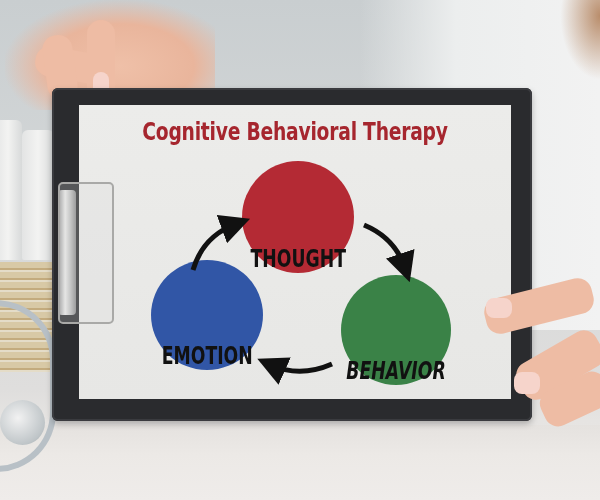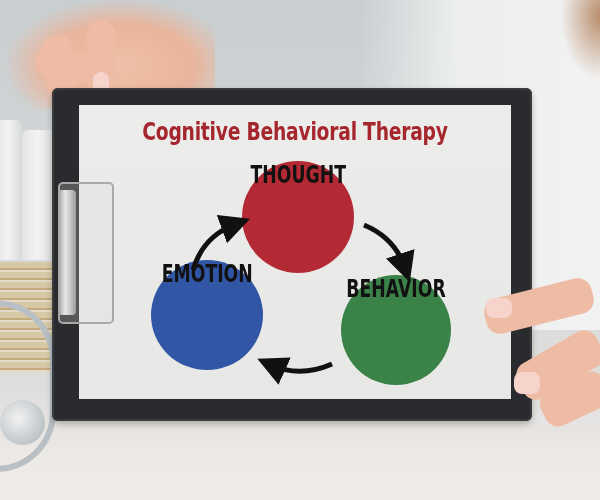--- a/index.html
+++ b/index.html
@@ -41,26 +41,26 @@
     background: linear-gradient(180deg,#ececea,#e7e7e5); }
   .clip { position:absolute; left:58px; top:182px; width:52px; height:138px;
     border:2px solid #a9a9a7; border-radius:5px; background:rgba(220,220,218,.25); }
   .clip-bar { position:absolute; left:58px; top:190px; width:18px; height:125px;
     background: linear-gradient(90deg,#8c8d8e,#e9e9e8 40%,#bdbebe 70%,#878889); border-radius:4px; }
 
   .title { position:absolute; left:79px; top:118px; width:432px; text-align:center;
     font-family:"DejaVu Sans", sans-serif; font-weight:bold; font-size:24px; color:#a6262e;
     transform: scaleX(0.78); letter-spacing:-0.3px; }
 
-  .circle { position:absolute; border-radius:50%; display:flex; align-items:flex-start; justify-content:center; }
+  .circle { position:absolute; border-radius:50%; display:flex; align-items:flex-end; justify-content:center; }
   .circle span { font-family:"DejaVu Sans", sans-serif; font-weight:bold; color:#111; font-size:24px;
     transform: scaleX(0.72); white-space:nowrap; }
   .c-thought { left:242px; top:161px; width:112px; height:112px; background:#b42a34; }
   .c-emotion { left:151px; top:260px; width:112px; height:110px; background:#3156a6; }
-  .c-behavior { left:341px; top:275px; width:110px; height:110px; background:#3a8247; }
+  .c-behavior { left:341px; top:275px; width:110px; height:110px; background:#3a8247;font-style:italic; }
 
   svg.arrows { position:absolute; left:0; top:0; }
 </style>
 </head>
 <body>
 
 <div class="bg-right"></div>
 <div class="hair"></div>
 <div class="table"></div>
 

